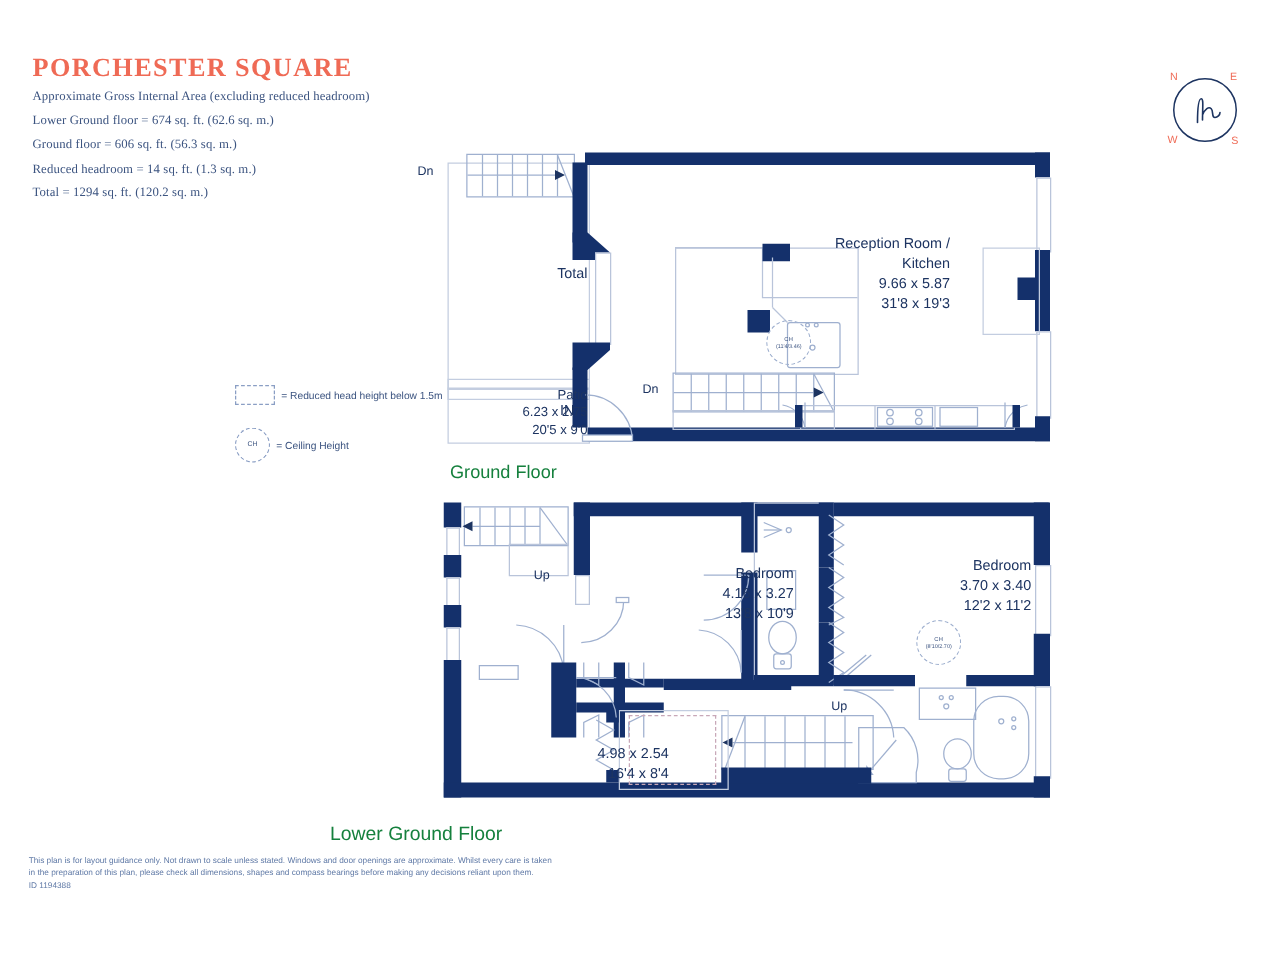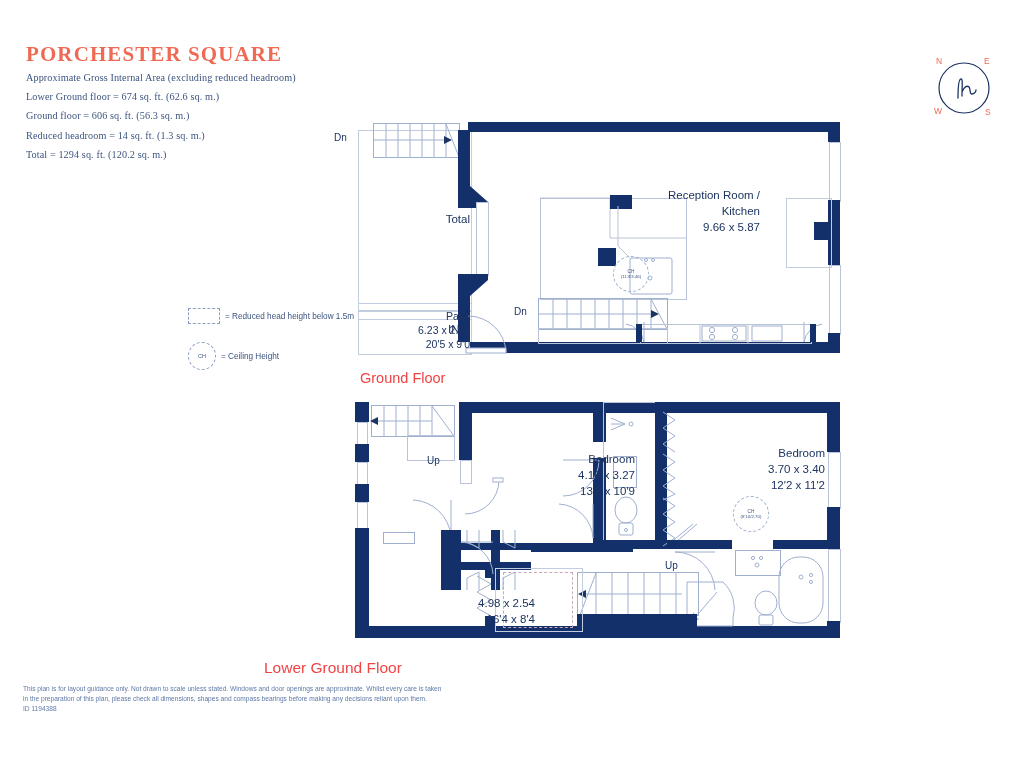--- a/index.html
+++ b/index.html
@@ -40,21 +40,21 @@
   .small{font-size:10.5px;}
   .dn{position:absolute;font-size:10px;color:#1d3461;}
   .ch{position:absolute;width:34px;height:34px;border-radius:50%;
       border:1px dashed #9fb0cf;display:flex;flex-direction:column;
       align-items:center;justify-content:center;color:#3c5480;}
   .ch b{font-size:4.6px;font-weight:normal;letter-spacing:.2px;}
   .ch i{font-size:4.4px;font-style:normal;}
   .stair{position:absolute;border:1px solid #9fb0cf;}
   .dash{position:absolute;border:1px dashed #c8a8b8;}
 
-  .ftitle{position:absolute;font-size:14.5px;color:#ef4444;}
+  .ftitle{position:absolute;font-size:14.5px;color:#15803d;}
 
   
   #footer{position:absolute;left:23px;top:684px;width:640px;
           font-size:6.6px;color:#5f79a6;line-height:1.55;}
   svg{display:block;overflow:visible;}
 </style>
 </head>
 <body>
 
 <div id="page">
@@ -199,20 +199,21 @@
     <svg style="position:absolute;left:126px;top:196px;" width="44" height="40">
       <path d="M2 2 A38 38 0 0 1 40 38" fill="none" stroke="#9fb0cf"></path>
       <rect x="0" y="34" width="40" height="5" fill="#ffffff" stroke="#9fb0cf"></rect>
     </svg>
 
     <div class="lbl rm" style="left:0px;top:94px;width:130px;">Total</div>
 
     <div class="lbl rm" style="left:160px;top:70px;width:260px;">Reception Room /</div>
     <div class="lbl rm" style="left:160px;top:86px;width:260px;">Kitchen</div>
     <div class="lbl dim" style="left:160px;top:102px;width:260px;">9.66 x 5.87</div>
+    <div class="lbl dim" style="left:160px;top:118px;width:260px;">31'8 x 19'3</div>
     <div class="ch" style="left:273px;top:138px;">
       <b>CH</b>
       <i>(11'4/3.46)</i>
     </div>
 
     <div class="lbl small" style="left:20px;top:192px;width:110px;">Patio</div>
     <div class="lbl small" style="left:20px;top:206px;width:110px;">6.23 x 2.75</div>
     <div class="lbl small" style="left:20px;top:220px;width:110px;">20'5 x 9'0</div>
     <div class="lbl rm" style="left:108px;top:204px;width:40px;text-align:left;">IN</div>
   </div>

